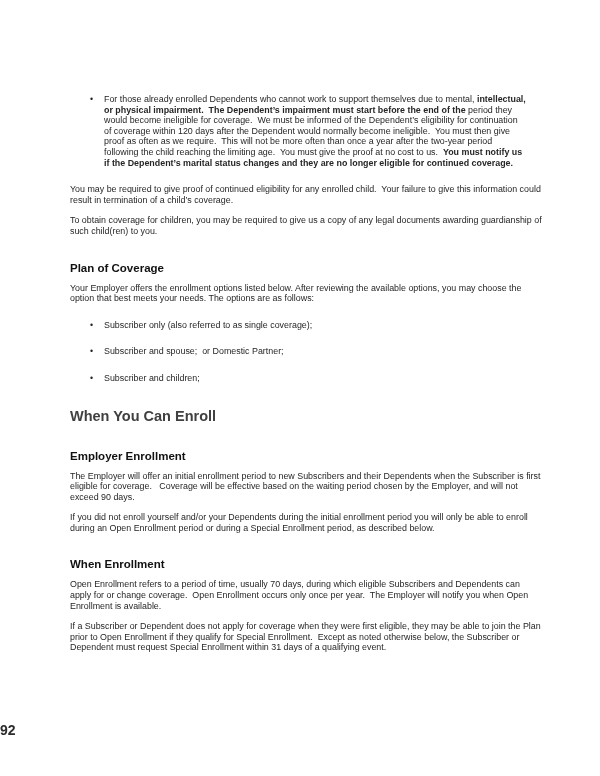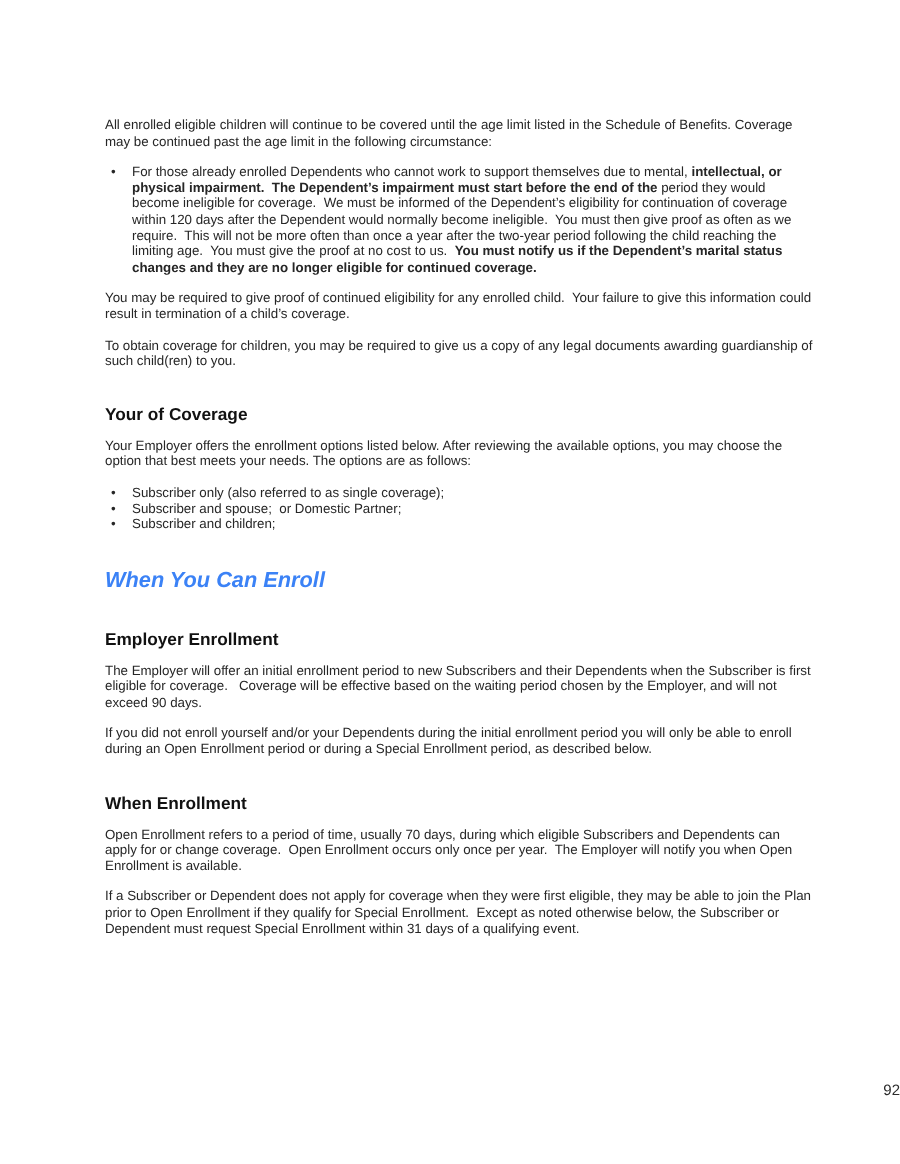--- a/index.html
+++ b/index.html
@@ -25,72 +25,71 @@
     white-space: pre-wrap;
   }
   ul.doc-list {
     list-style: none;
     margin: 0 0 10px 0;
     padding: 0;
   }
   ul.doc-list li {
     position: relative;
     padding-left: 18px;
-    margin: 0;
+    margin: 16px;
     white-space: pre-wrap;
   }
   ul.doc-list li::before {
     content: "\2022";
     position: absolute;
     left: 4px;
     top: 0;
   }
   .b { font-weight: bold; }
   h1.section {
     font-size: 14.5px;
     line-height: 17px;
     font-weight: bold;
-    color: #3b82f6;
+    color: #404040;
     margin: 24px 0 12px 0;
-    font-style: italic;
   }
   h2.sub {
     font-size: 11.5px;
     line-height: 14px;
     font-weight: bold;
     color: #111111;
     margin: 24px 0 8px 0;
   }
   .page-number {
     position: absolute;
     top: 722px;
     left: 0;
     right: 0;
-    text-align: right;
-    font-size: 10px;
+    text-align: left;
+    font-size: 14px;
     color: #2b2b2b;
+    font-weight: bold;
   }
 </style>
 </head>
 <body>
 
 <div class="page">
   <div class="content">
 
-    <p>All enrolled eligible children will continue to be covered until the age limit listed in the Schedule of Benefits. Coverage may be continued past the age limit in the following circumstance:</p>
 
     <ul class="doc-list">
       <li><span>For those already enrolled Dependents who cannot work to support themselves due to mental, </span><span class="b">intellectual, or physical impairment.  The Dependent’s impairment must start before the end of the </span><span>period they would become ineligible for coverage.  We must be informed of the Dependent’s eligibility for continuation of coverage within 120 days after the Dependent would normally become ineligible.  You must then give proof as often as we require.  This will not be more often than once a year after the two-year period following the child reaching the limiting age.  You must give the proof at no cost to us.  </span><span class="b">You must notify us if the Dependent’s marital status changes and they are no longer eligible for continued coverage.</span></li>
     </ul>
 
     <p>You may be required to give proof of continued eligibility for any enrolled child.  Your failure to give this information could result in termination of a child’s coverage.</p>
 
     <p>To obtain coverage for children, you may be required to give us a copy of any legal documents awarding guardianship of such child(ren) to you.</p>
 
-    <h2 class="sub">Your of Coverage</h2>
+    <h2 class="sub">Plan of Coverage</h2>
 
     <p>Your Employer offers the enrollment options listed below. After reviewing the available options, you may choose the option that best meets your needs. The options are as follows:</p>
 
     <ul class="doc-list">
       <li>Subscriber only (also referred to as single coverage);</li>
       <li>Subscriber and spouse;  or Domestic Partner;</li>
       <li>Subscriber and children;</li>
     </ul>
 
     <h1 class="section">When You Can Enroll</h1>

